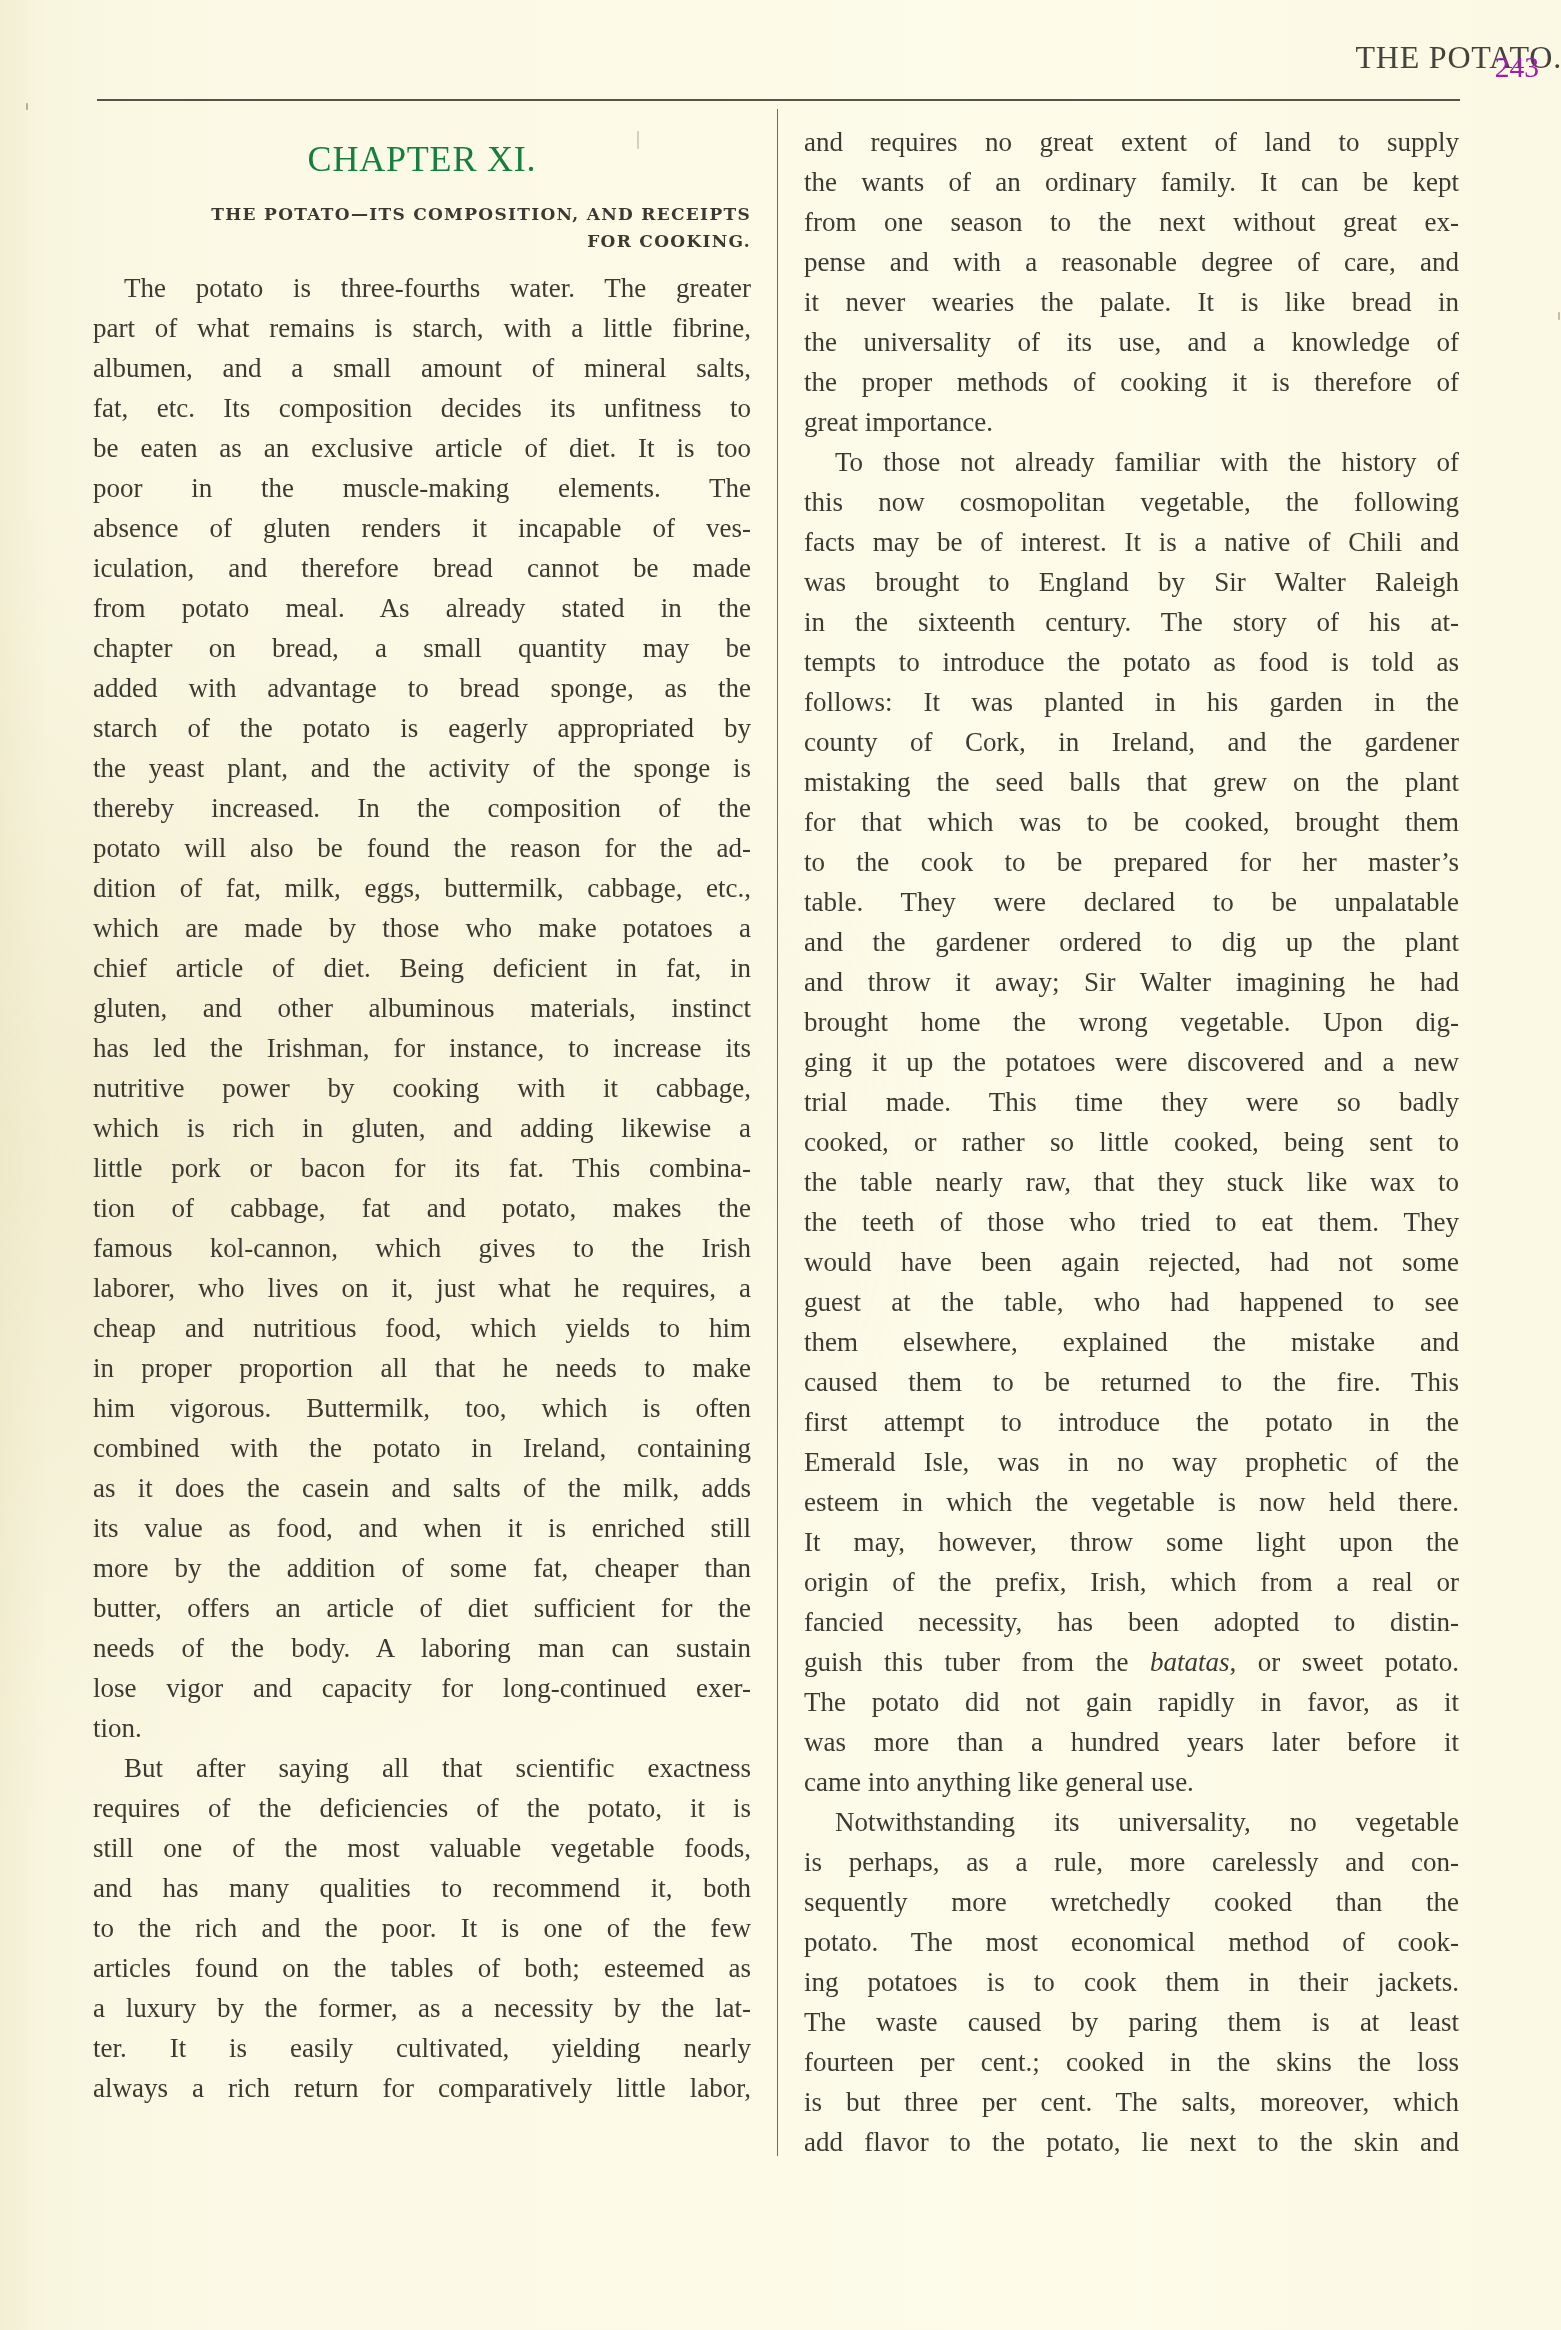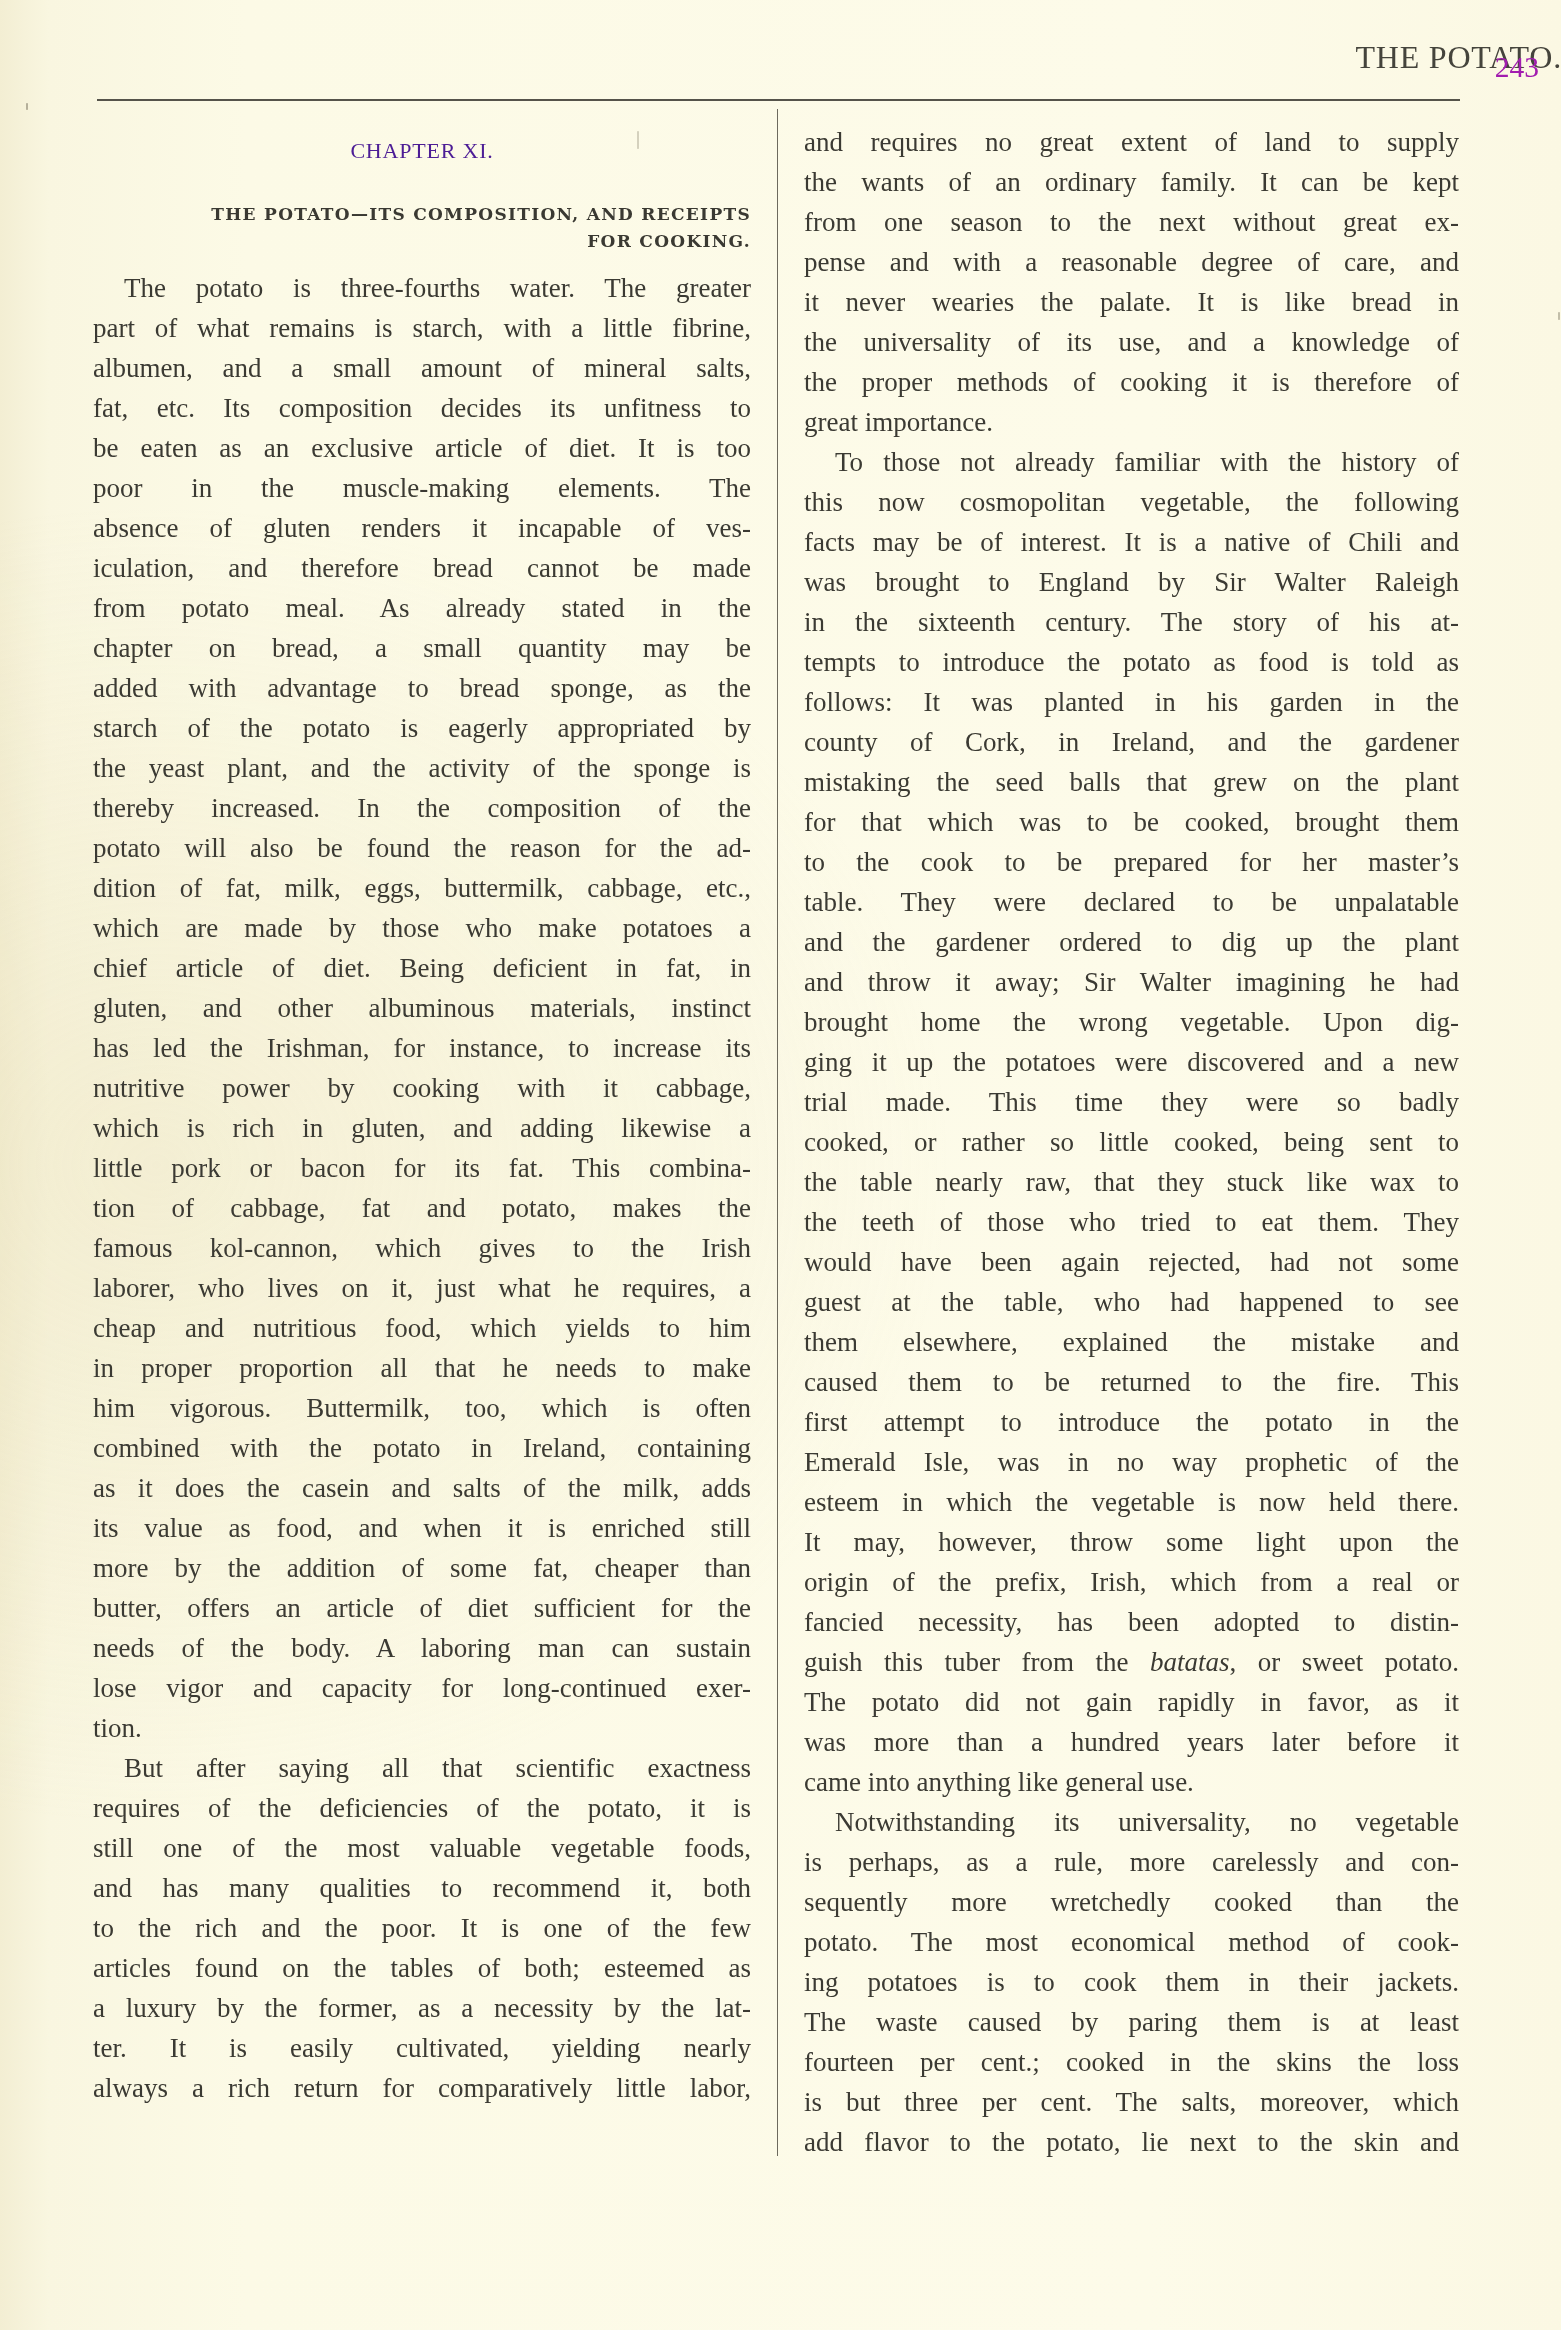--- a/index.html
+++ b/index.html
@@ -24,21 +24,21 @@
   .header-rule {
     position: absolute; left: 97px; top: 99px; width: 1363px; height: 0;
     border-top: 2.1px solid #55534a;
   }
   .column-divider {
     position: absolute; left: 777px; top: 109px; width: 0; height: 2047px;
     border-left: 1.2px solid #6d6a5e;
   }
   .chapter-title {
     position: absolute; left: 93px; width: 658px; top: 138px;
-    text-align: center; font-size: 22px; letter-spacing: 0.8px; color: #4c1d95;
+    text-align: center; font-size: 36px; letter-spacing: 0.8px; color: #15803d;
   }
   .chapter-subtitle {
     position: absolute; left: 93px; width: 658px; top: 201px;
     text-align: right; font-family: "DejaVu Serif", serif; font-weight: bold;
     font-size: 17px; letter-spacing: 1.3px; line-height: 27px; color: #3a3932;
   }
   .col {
     position: absolute; width: 658px;
     font-size: 27px; line-height: 40px;
   }

